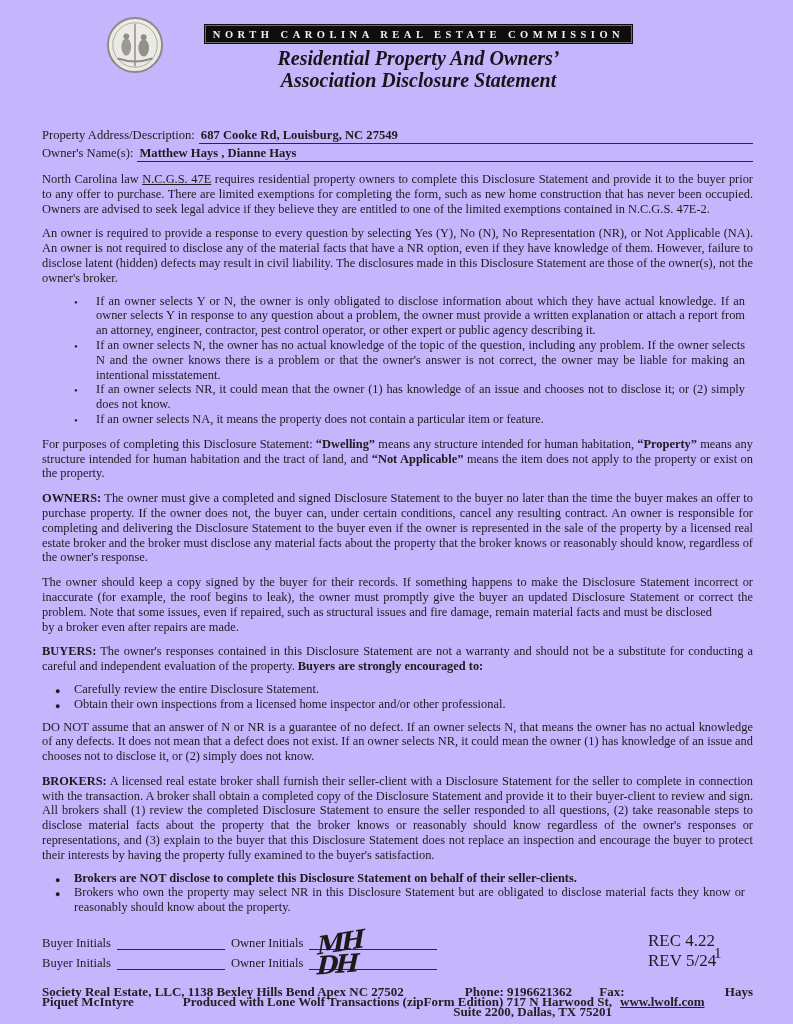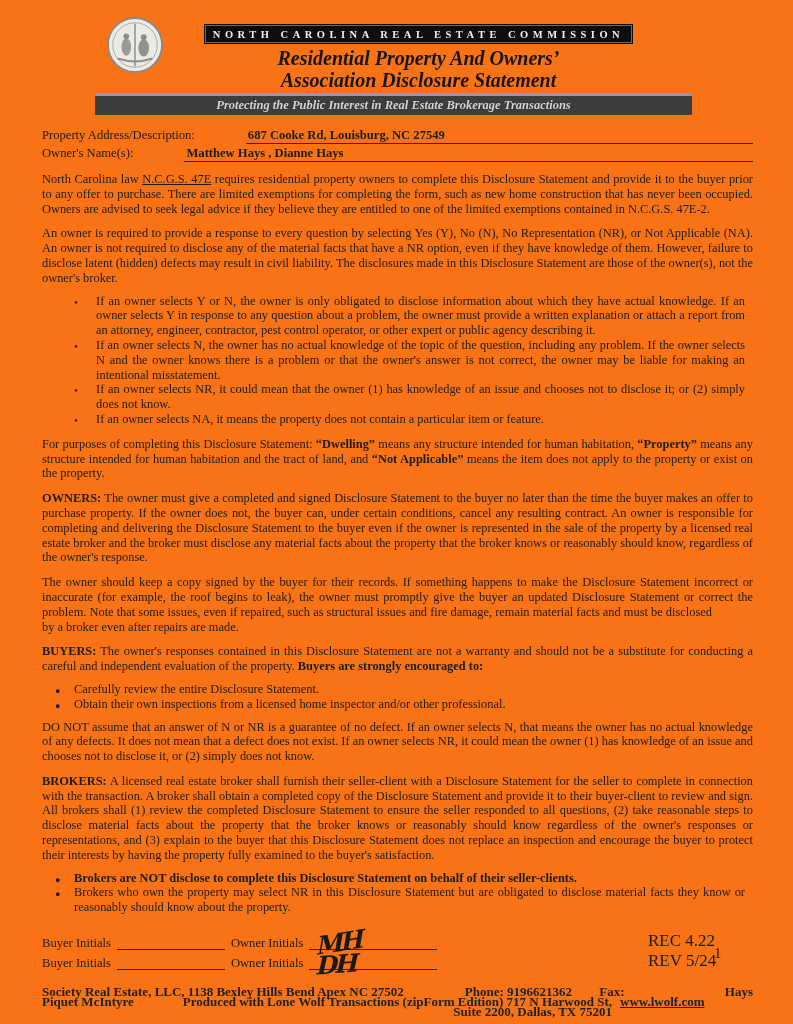--- a/index.html
+++ b/index.html
@@ -6,21 +6,21 @@
   body{
     width:793px;height:1024px;
     background:#f7f6f3;
     font-family:"Liberation Serif","DejaVu Serif",serif;
     color:#1c1c1c;
     overflow:hidden;
     position:relative;
   }
   .page{
     position:absolute;inset:0;
-    background:#f97316;
+    background:#c4b5fd;
     padding:14px 40px 8px 42px;
     box-sizing:border-box;
   }
   
   .header{position:relative;height:112px;}
   .seal{
     position:absolute;left:64px;top:2px;width:58px;height:58px;
   }
   .banner{
     position:absolute;left:163px;top:11px;width:427px;height:18px;
@@ -37,21 +37,21 @@
   }
   .tagline{
     position:absolute;left:53px;top:79px;width:597px;height:19px;
     background:#3d3d3d;color:#d6d4d0;
     border-top:3px solid #9a9a9a;
     font-size:12.5px;font-weight:bold;font-style:italic;
     display:flex;align-items:center;justify-content:center;
     text-shadow:0 0 1px #2a2a2a;
   }
   
-  .field-row{display:flex;font-size:12.6px;line-height:15px;margin-top:2px;gap:47px;}
+  .field-row{display:flex;font-size:12.6px;line-height:15px;margin-top:2px;}
   .field-label{white-space:nowrap;padding-right:4px;}
   .field-line{flex:1;border-bottom:1.3px solid #2a2a2a;font-weight:bold;padding-left:2px;}
   
   .para{font-size:12.4px;line-height:14.8px;text-align:justify;margin:10px 0 0 0;}
   b.lbl{font-weight:bold;}
   .ul1{margin:8px;padding:0;list-style:none;}
   .ul1 li{
     position:relative;margin:0 0 0 46px;padding-left:0;
     font-size:12.4px;line-height:14.8px;text-align:justify;
   }
@@ -104,21 +104,20 @@
       <ellipse cx="39" cy="33" rx="5.5" ry="9" fill="#92918b"></ellipse>
       <circle cx="21" cy="21" r="3" fill="#8e8d88"></circle>
       <circle cx="39" cy="22" r="3" fill="#8e8d88"></circle>
       <path d="M12 44 Q30 50 48 44" stroke="#8e8d88" stroke-width="2" fill="none"></path>
     </svg>
     <div class="banner">NORTH CAROLINA REAL ESTATE COMMISSION</div>
     <div class="doc-title">
       <span>Residential Property And Owners’</span><br>
       <span>Association Disclosure Statement</span>
     </div>
-    <div class="tagline">Protecting the Public Interest in Real Estate Brokerage Transactions</div>
   </div>
 
   <div class="field-row">
     <span class="field-label">Property Address/Description:</span>
     <span class="field-line">687 Cooke Rd, Louisburg, NC  27549</span>
   </div>
   <div class="field-row">
     <span class="field-label">Owner's Name(s):</span>
     <span class="field-line">Matthew Hays , Dianne  Hays</span>
   </div>

